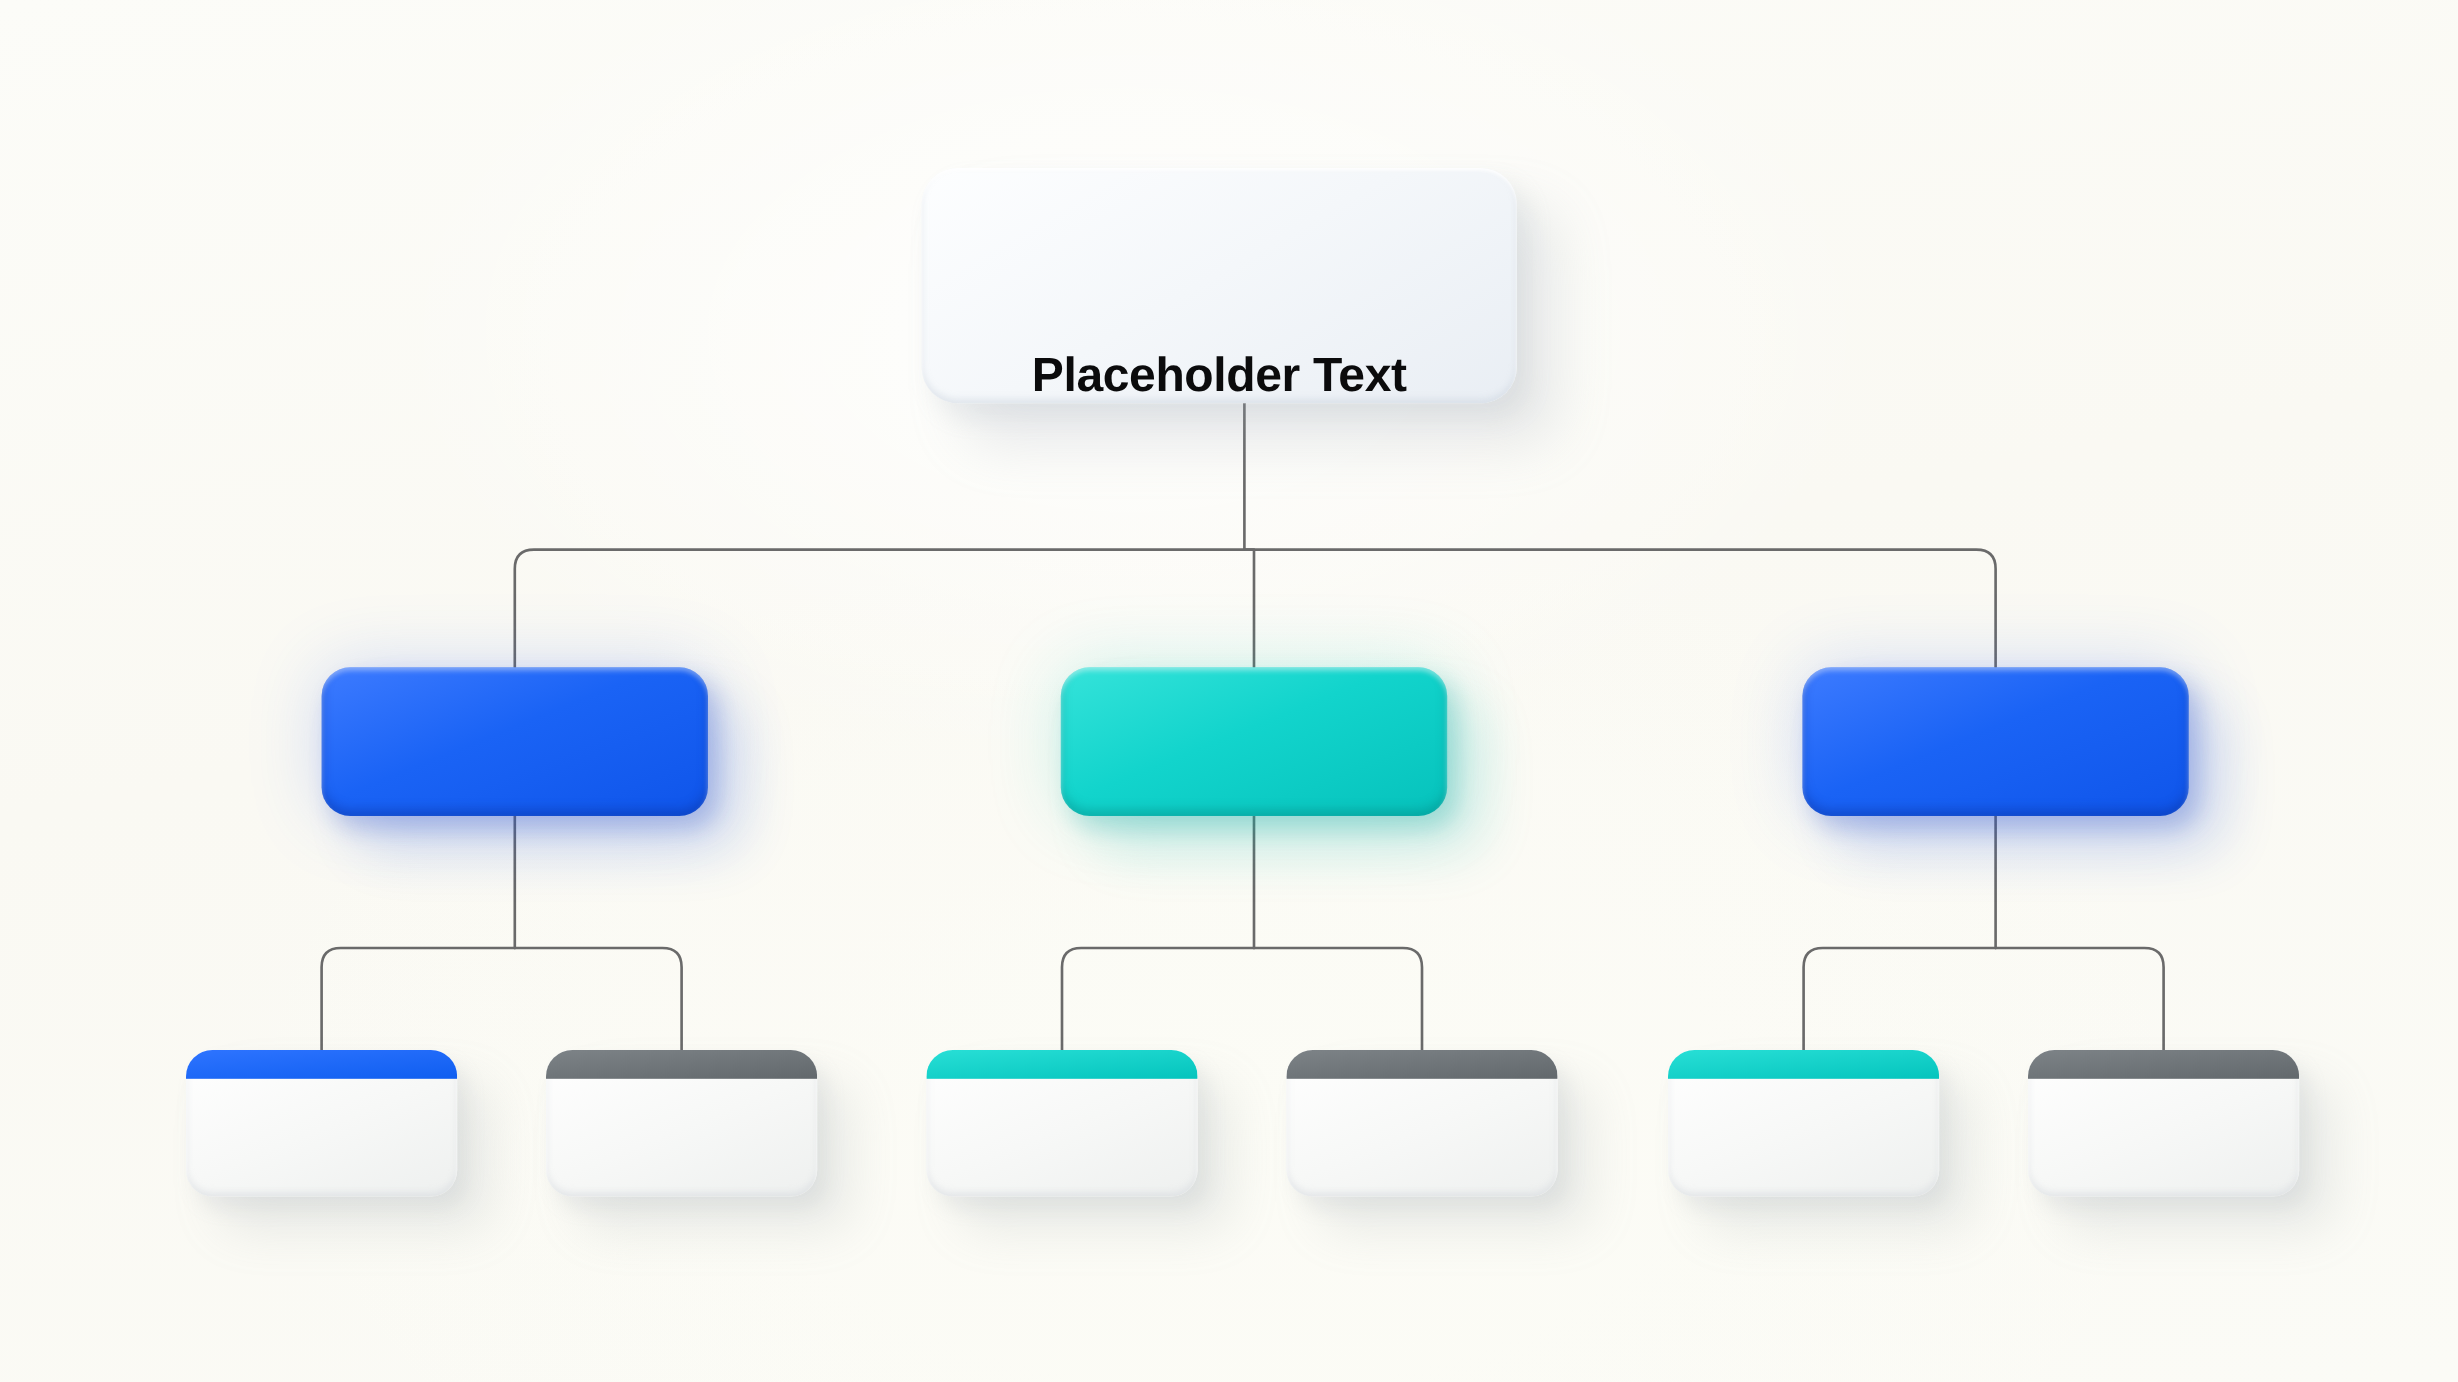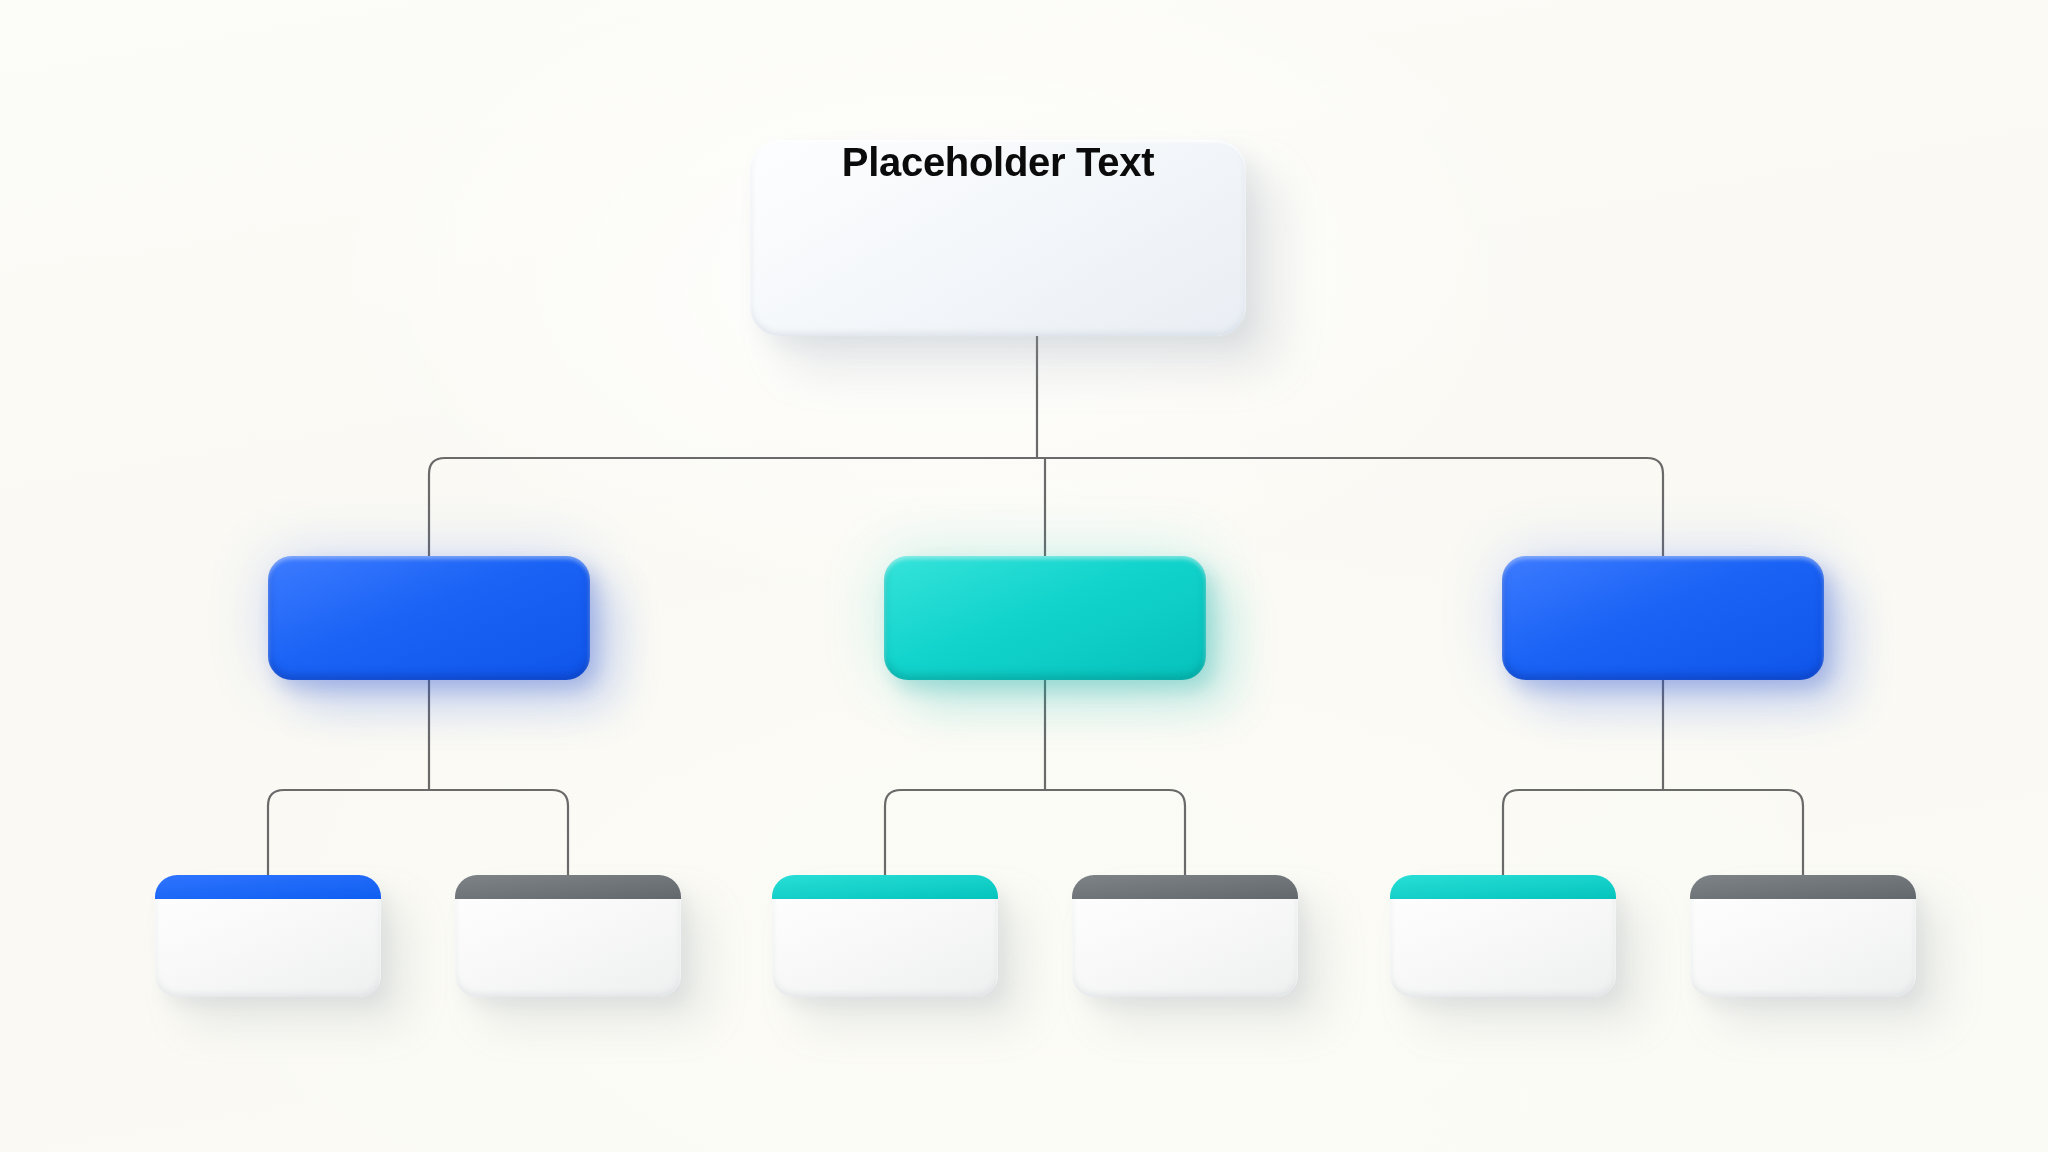--- a/index.html
+++ b/index.html
@@ -43,34 +43,34 @@
 
   
   .node {
     position: absolute;
     box-sizing: border-box;
     border-radius: 26px;
   }
 
   
   .node-root {
-    left: 750px;
+    left: 768px;
     top: 140px;
     width: 496px;
     height: 196px;
     border-radius: 30px;
     background:
       linear-gradient(150deg, #fdfeff 0%, #f4f7fa 48%, #e9eef4 100%);
     box-shadow:
       34px 34px 46px rgba(150,160,175,0.20),
       10px 12px 20px rgba(150,160,175,0.14),
       inset 0 2px 3px rgba(255,255,255,0.95),
       inset 0 -3px 6px rgba(190,200,212,0.40);
     display: flex;
-    align-items: flex-start;
+    align-items: flex-end;
     justify-content: center;
   }
   .root-label {
     font-size: 40px;
     font-weight: bold;
     color: #0b0b0c;
     letter-spacing: -0.3px;
     white-space: nowrap;
   }
 

